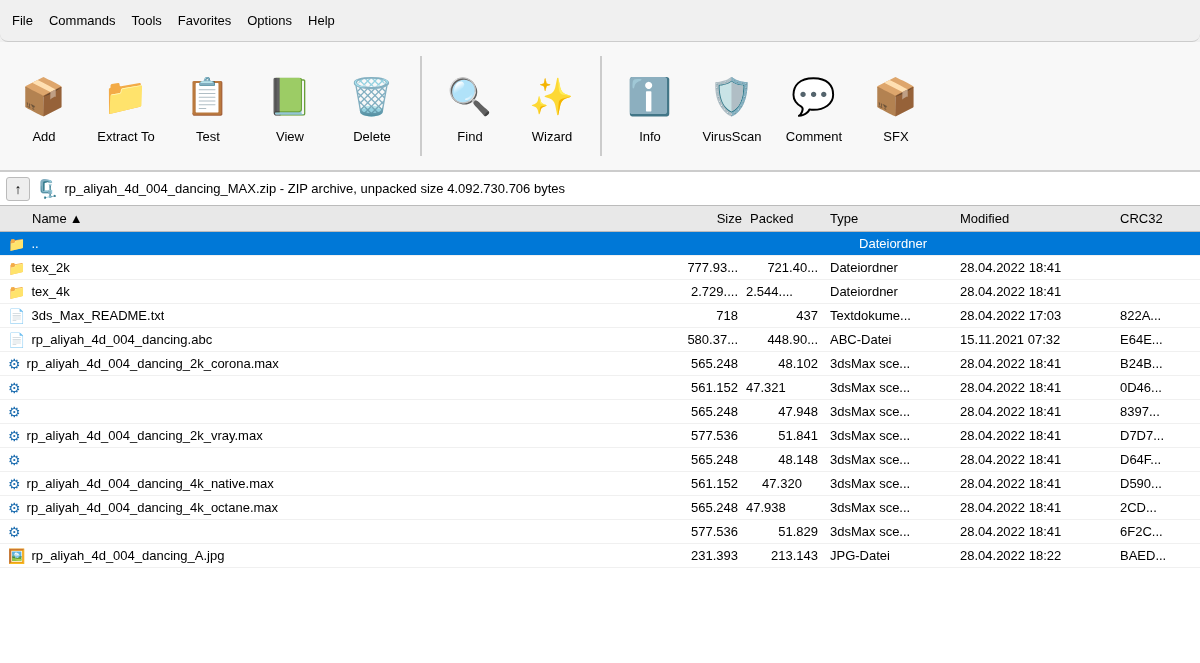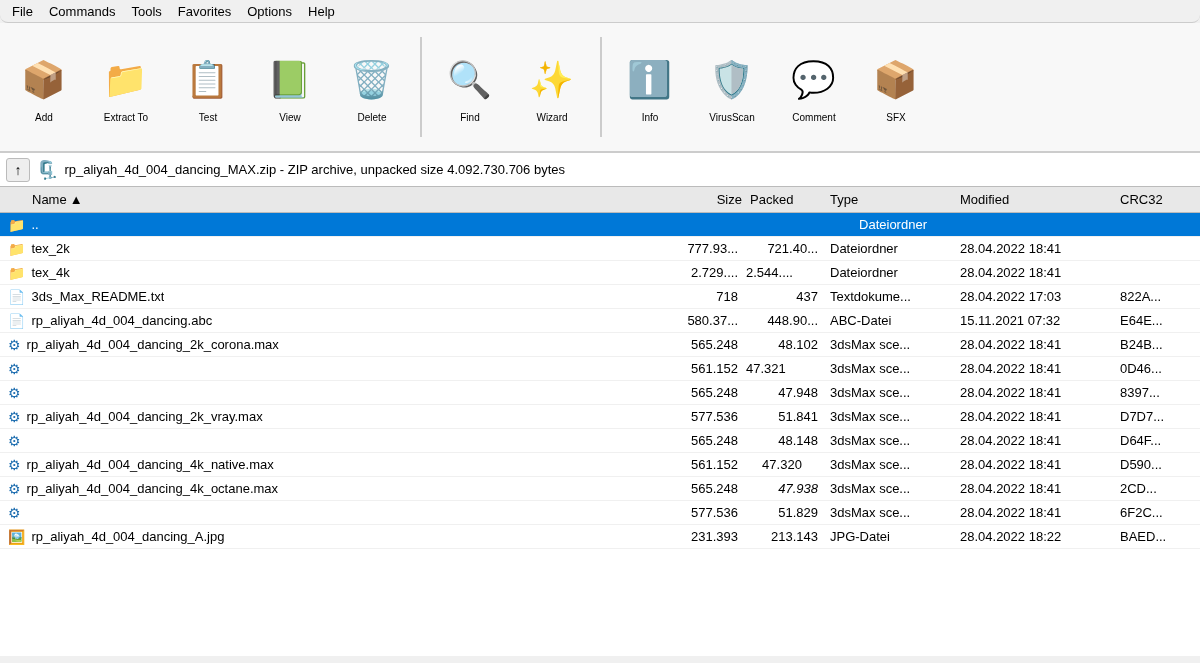--- a/index.html
+++ b/index.html
@@ -3,21 +3,21 @@
   <meta charset="utf-8">
   <style>
     * { margin: 0; padding: 0; box-sizing: border-box; }
     body { font-family: 'Segoe UI', Arial, sans-serif; font-size: 13px; background: #f0f0f0; width: 1200px; height: 663px; overflow: hidden; }
 
     
     #menubar {
       background: #f0f0f0;
       display: flex;
       align-items: center;
-      height: 23px;
+      height: 42px;
       border-bottom: 1px solid #ccc;
       padding: 0 4px;
       border-radius: 8px;
     }
     .menu-item {
       padding: 4px 8px;
       cursor: pointer;
       font-size: 13px;
     }
 
@@ -52,21 +52,21 @@
       font-size: 12px;
     }
     .toolbar-icon {
       width: 56px;
       height: 56px;
       display: flex;
       align-items: center;
       justify-content: center;
       font-size: 36px;
     }
-    .toolbar-label { font-size: 10px; text-align: center; }
+    .toolbar-label { font-size: 13px; text-align: center; }
 
     
     #addressbar {
       display: flex;
       align-items: center;
       height: 34px;
       background: #fff;
       border-bottom: 1px solid #bbb;
       padding: 0 6px;
       gap: 6px;
@@ -332,21 +332,21 @@
       <div style="padding-left: 4px;">3dsMax sce...</div>
       <div style="padding-left: 4px;">28.04.2022 18:41</div>
       <div style="padding-left: 4px;">D590...</div>
     </div>
     <div class="file-row">
       <div class="col-name">
         <span class="file-icon" style="color: rgb(30, 110, 176); font-size: 14px;">⚙</span>
         <span class="file-name-text">rp_aliyah_4d_004_dancing_4k_octane.max</span>
       </div>
       <div class="col-size">565.248</div>
-      <div style="text-align: right; padding-right: 8px; font-style: italic;">47.938</div>
+      <div style="padding-right: 8px;">47.938</div>
       <div style="padding-left: 4px;">3dsMax sce...</div>
       <div style="padding-left: 4px;">28.04.2022 18:41</div>
       <div style="padding-left: 4px;">2CD...</div>
     </div>
     <div class="file-row">
       <div class="col-name">
         <span class="file-icon" style="color: rgb(30, 110, 176); font-size: 14px;">⚙</span>
       </div>
       <div class="col-size">577.536</div>
       <div style="text-align: right; padding-right: 8px;">51.829</div>

